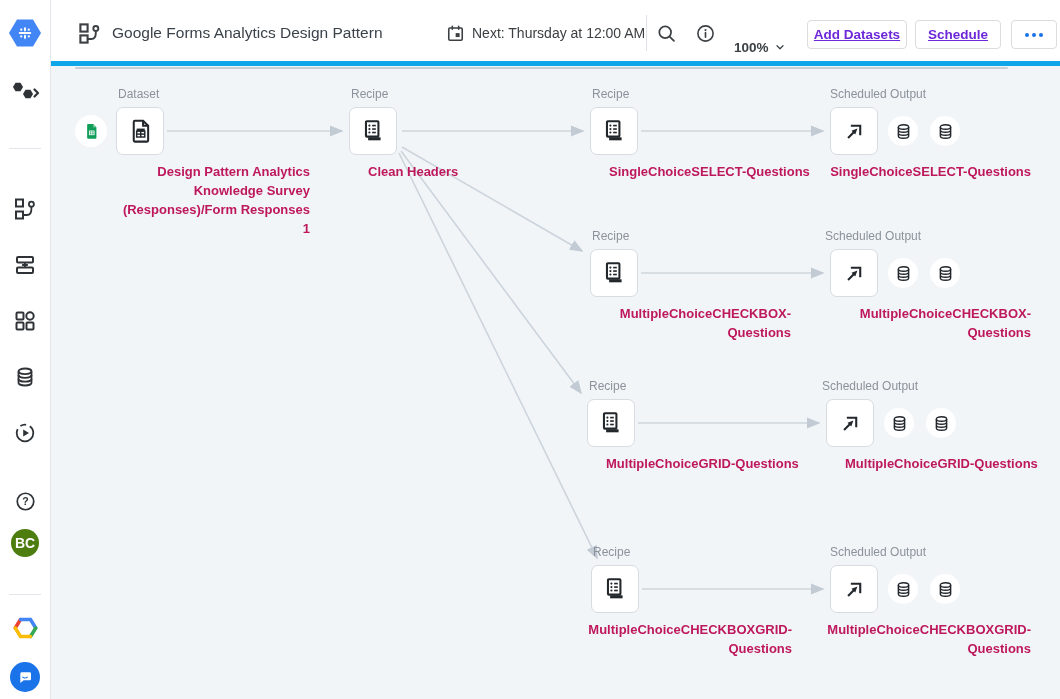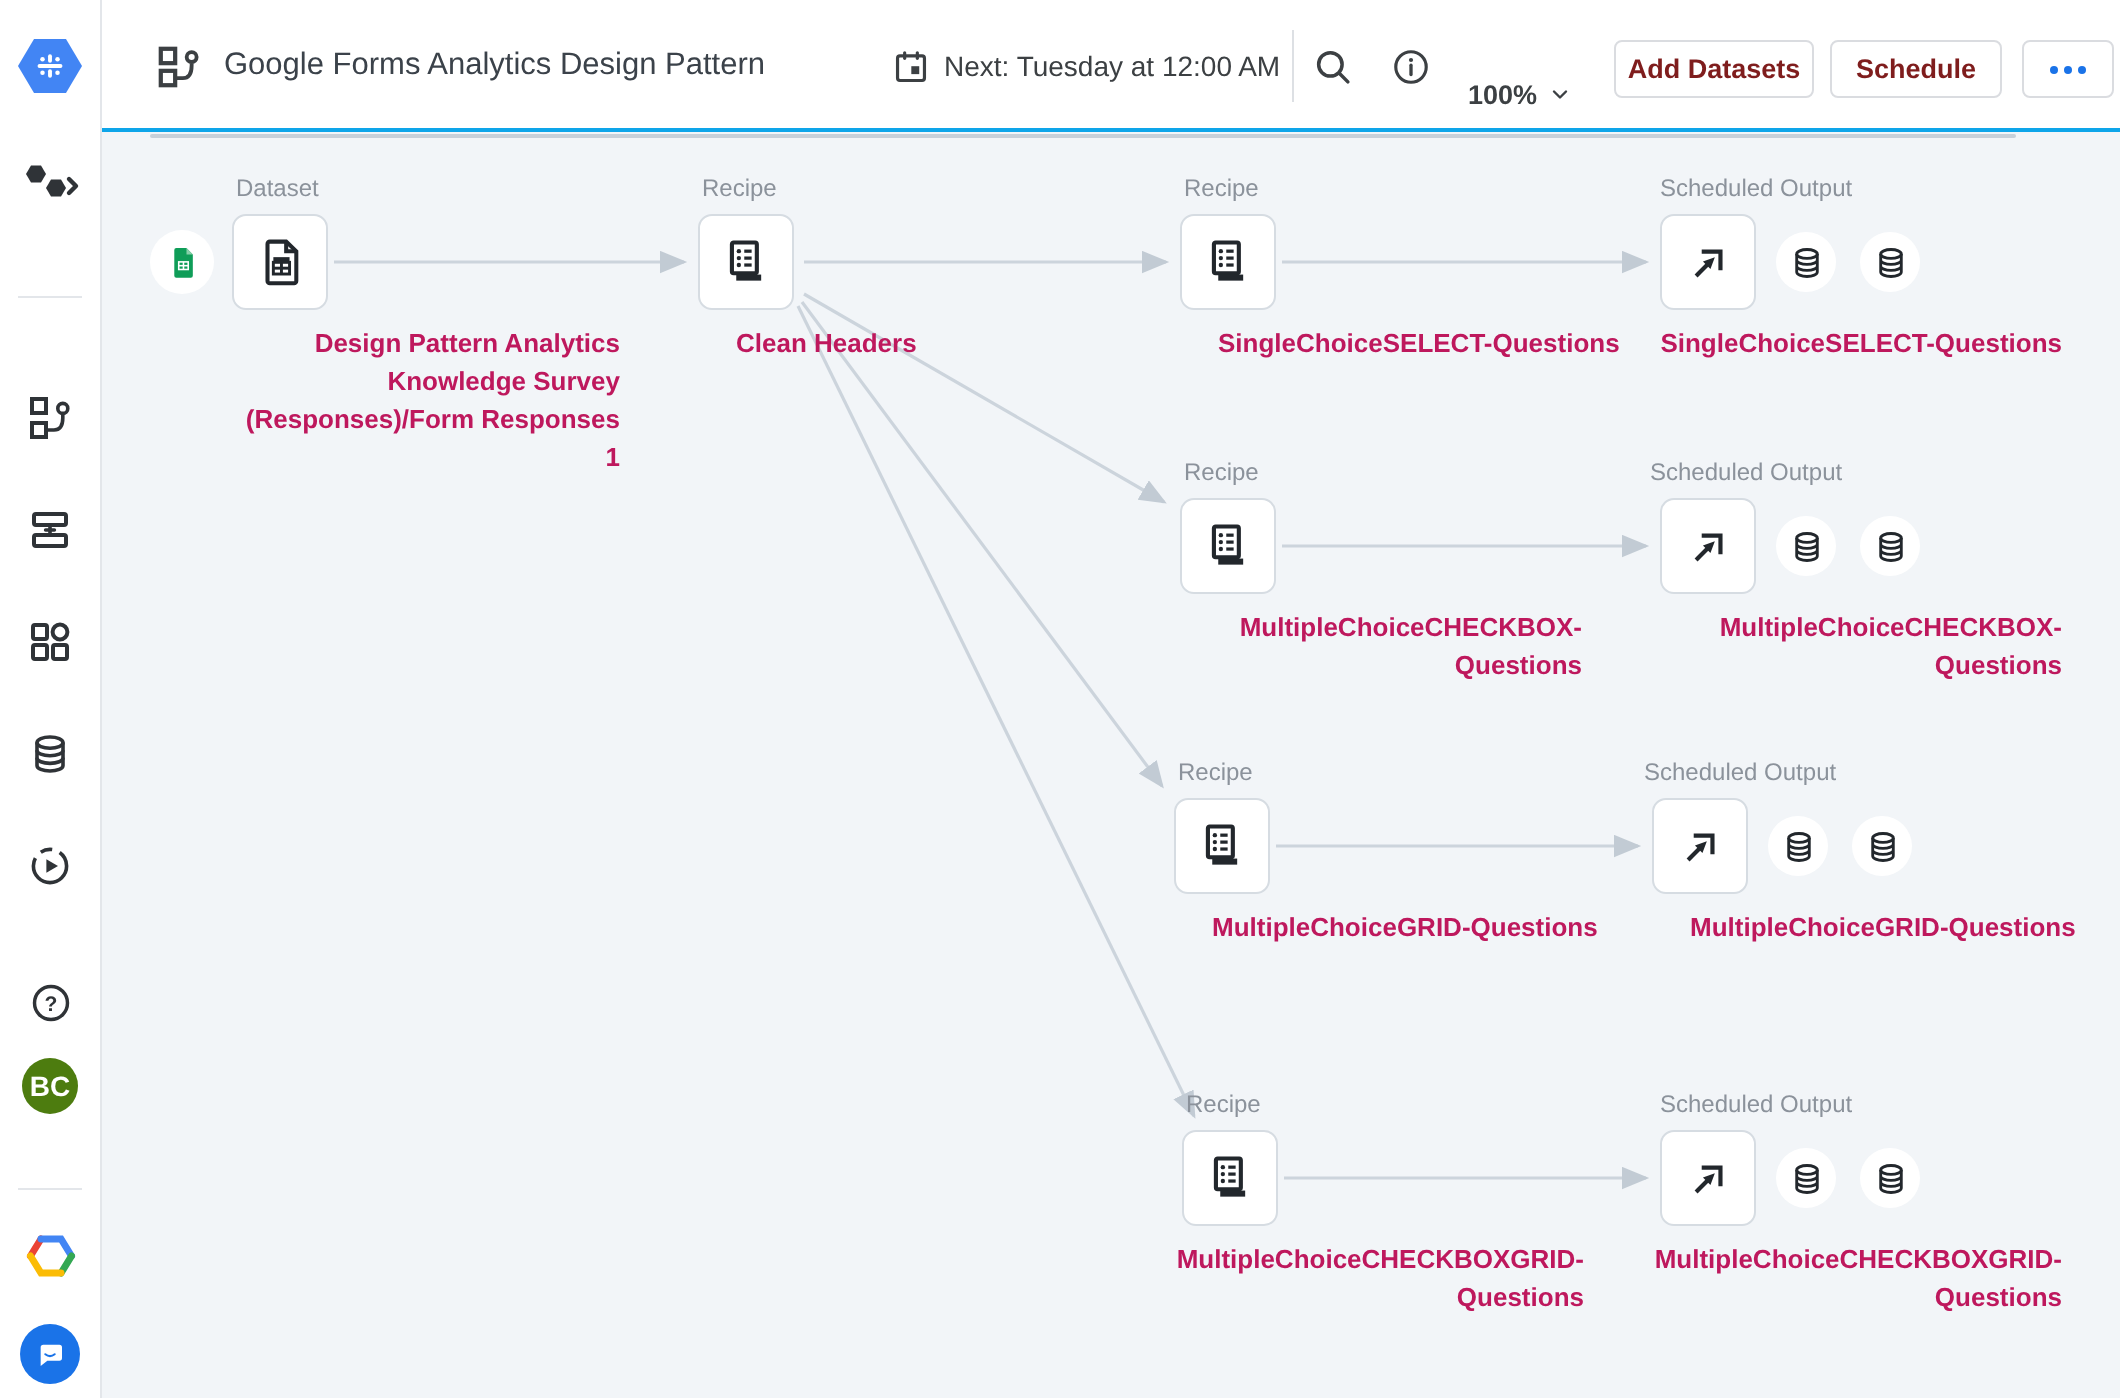--- a/index.html
+++ b/index.html
@@ -8,27 +8,27 @@
 
   
   .rail { position:absolute; left:0; top:0; width:51px; height:699px; background:#fff; border-right:1px solid #e3e6ea; z-index:5; }
   .rail-item { position:absolute; left:0; width:50px; display:flex; justify-content:center; align-items:center; }
   .rail-divider { position:absolute; left:9px; width:32px; height:1px; background:#e3e6ea; }
   .logo-hex { width:32px; height:28px; background:#4285f4; clip-path:polygon(25% 2%, 75% 2%, 100% 50%, 75% 98%, 25% 98%, 0% 50%); display:flex; align-items:center; justify-content:center; }
   .avatar { width:28px; height:28px; border-radius:50%; background:#4d7c0f; color:#fff; font-size:14px; font-weight:700; display:flex; align-items:center; justify-content:center; }
   .chat-circle { width:30px; height:30px; border-radius:50%; background:#1a73e8; display:flex; align-items:center; justify-content:center; }
 
   
-  .header { position:absolute; left:51px; top:0; width:1009px; height:66px; background:#fff; border-bottom:2px solid #0ea5e9; z-index:4; }
+  .header { position:absolute; left:51px; top:0; width:1009px; height:66px; background:#fff; border-bottom:5px solid #0ea5e9; z-index:4; }
   .h-abs { position:absolute; display:flex; align-items:center; }
   .h-title { left:61px; top:0; height:66px; font-size:15.5px; color:#3b424a; }
   .h-next { left:395px; top:0; height:66px; gap:7px; font-size:14px; color:#3c4043; }
   .h-vdiv { position:absolute; left:595px; top:15px; width:1px; height:36px; background:#dde0e4; }
   .h-zoom { left:683px; top:14px; height:66px; gap:5px; font-size:13.5px; font-weight:600; color:#3c4043; }
-  .btn { position:absolute; top:20px; height:29px; border:1px solid #dadce0; border-radius:4px; background:#fff; color:#7f1d1d; font-size:13.5px; font-weight:700; font-family:"Liberation Sans",sans-serif; display:flex; align-items:center; justify-content:center; cursor:pointer; }
+  .btn { position:absolute; top:20px; height:29px; border:1px solid #dadce0; border-radius:4px; background:#fff; color:#6d28d9; font-size:13.5px; font-weight:700; font-family:"Liberation Sans",sans-serif; display:flex; align-items:center; justify-content:center; cursor:pointer;text-decoration:underline; }
   .dots { display:flex; gap:3px; }
   .dots i { width:4px; height:4px; border-radius:50%; background:#1a73e8; }
 
   
   .canvas { position:absolute; left:51px; top:66px; width:1009px; height:633px; background:#f2f5f8; }
   .hscroll { position:absolute; left:24px; top:1px; width:933px; height:2px; background:#c7d0d9; border-radius:1px; }
   .edges { position:absolute; left:0; top:0; }
 
   .node { position:absolute; width:28px; height:48px;text-align:right; }
   .nbox { width:48px; height:48px; background:#fff; border:1px solid #d6dce2; border-radius:7px; display:flex; align-items:center; justify-content:center; }
@@ -176,21 +176,21 @@
 
     <div class="h-abs h-next">
       <svg width="19" height="19" viewBox="0 0 24 24">
         <rect x="3.5" y="5" width="17" height="15.5" rx="1.5" fill="none" stroke="#3c4043" stroke-width="2"></rect>
         <g stroke="#3c4043" stroke-width="2" stroke-linecap="round">
             <line x1="8" y1="3" x2="8" y2="6.5"></line>
             <line x1="16" y1="3" x2="16" y2="6.5"></line>
           </g>
         <rect x="12.2" y="11.5" width="5" height="5" fill="#3c4043"></rect>
       </svg>
-      <span>Next: Tuesday at 12:00 AM</span>
+      <span>Next: Thursday at 12:00 AM</span>
     </div>
 
     <div class="h-vdiv"></div>
 
     <div class="h-abs" style="left:605px; top:0; height:66px;">
       <svg width="21" height="21" viewBox="0 0 24 24">
         <circle cx="10.5" cy="10.5" r="6.7" fill="none" stroke="#3c4043" stroke-width="2"></circle>
         <line x1="15.6" y1="15.6" x2="20.5" y2="20.5" stroke="#3c4043" stroke-width="2" stroke-linecap="round"></line>
       </svg>
     </div>

